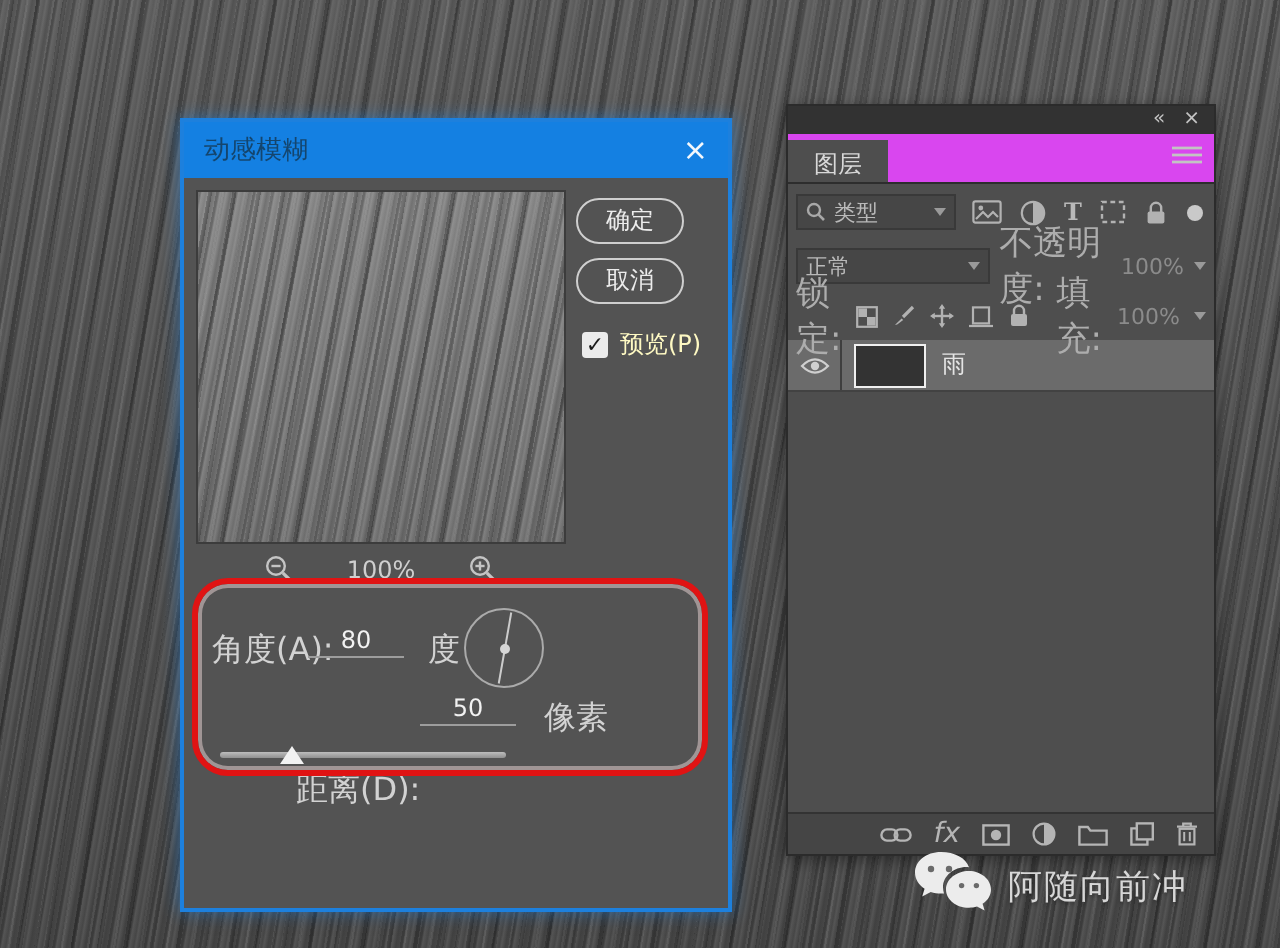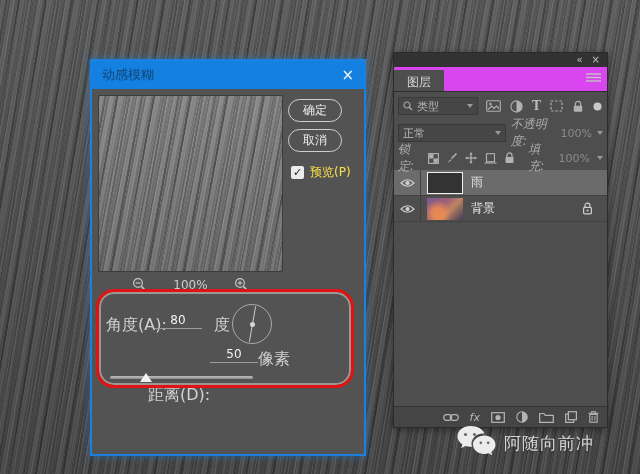--- a/index.html
+++ b/index.html
@@ -29,36 +29,36 @@
       repeating-linear-gradient(101deg, rgba(20,20,20,.22) 0 1px, rgba(220,220,220,.16) 2px, rgba(120,120,120,0) 4px, rgba(235,235,235,.12) 5px, rgba(50,50,50,.2) 7px, rgba(140,140,140,0) 9px),
       repeating-linear-gradient(100deg, rgba(245,245,245,.08) 0 1px, rgba(0,0,0,0) 1px 5px, rgba(0,0,0,.24) 5px 7px, rgba(0,0,0,0) 7px 12px),
       linear-gradient(180deg,#828282,#6d6d6d);}
   .pill{position:absolute;width:54px;height:23px;border:1px solid #cfcfcf;border-radius:12px;
     background:transparent;color:#ececec;font-size:12px;display:flex;align-items:center;justify-content:center;cursor:pointer;}
   .pill.ok{left:196px;top:38px;}
   .pill.cancel{left:196px;top:68px;}
   .chk-row{position:absolute;left:199px;top:103px;display:flex;align-items:center;gap:6px;}
   .chk{width:13px;height:13px;background:#ebebeb;border-radius:2px;color:#1c1c1c;font-size:11px;font-weight:bold;
     display:flex;align-items:center;justify-content:center;cursor:pointer;}
-  .chk-label{font-size:12px;color:#fde047;}
+  .chk-label{font-size:12px;color:#fef9c3;}
   .zoom-row{position:absolute;left:6px;top:216px;width:185px;display:flex;align-items:center;justify-content:center;gap:26px;}
   .zoom-pct{font-size:12px;color:#cfcfcf;}
   .annotation{position:absolute;left:4px;top:228px;width:258px;height:99px;border:3px solid #e01313;border-radius:18px;
     box-shadow:inset 0 0 0 2px rgba(255,230,230,.45);pointer-events:none;z-index:6;box-sizing:border-box;}
   .field-label{font-size:16px;color:#d2d2d2;position:absolute;}
   .field-value{font-size:12px;color:#f2f2f2;position:absolute;border-bottom:1px solid #9d9d9d;min-width:44px;padding:0 2px 1px 2px;text-align:center;}
   .angle-label{left:14px;top:254px;}
   .angle-value{left:62px;top:252px;}
   .angle-unit{left:122px;top:254px;}
   .dial{position:absolute;left:140px;top:243px;width:38px;height:38px;border:1px solid #ababab;border-radius:50%;}
   .needle{position:absolute;left:50%;top:1px;bottom:1px;width:1px;background:#cccccc;}
   .dial-dot{position:absolute;left:50%;top:50%;width:5px;height:5px;margin:-2.5px 0 0 -2.5px;background:#d6d6d6;border-radius:50%;}
   .dist-label{left:56px;top:288px;margin-top:36px;}
   .dist-value{left:106px;top:286px;margin-left:12px;}
-  .dist-unit{left:166px;top:288px;}
+  .dist-unit{left:180px;top:288px;}
   .slider-track{position:absolute;left:18px;top:315px;width:143px;height:3px;background:linear-gradient(180deg,#bdbdbd,#8f8f8f);border-radius:2px;cursor:pointer;}
   .slider-thumb{position:absolute;top:312px;width:0;height:0;border-left:6px solid transparent;border-right:6px solid transparent;
     border-bottom:9px solid #f2f2f2;cursor:grab;}
 
   
   .panel{position:absolute;left:393px;top:52px;width:215px;height:376px;background:#4e4e4e;
     border:1px solid #2b2b2b;box-sizing:border-box;z-index:2;box-shadow:0 2px 8px rgba(0,0,0,.4);}
   .p-strip{height:14px;background:#323232;display:flex;align-items:center;justify-content:flex-end;gap:9px;padding:0 7px;}
   .p-strip span{color:#c3c3c3;font-size:10px;line-height:1;cursor:pointer;}
   .p-tabs{height:24px;background:#d946ef;border-bottom:1px solid #2d2d2d;display:flex;align-items:flex-end;position:relative;}
@@ -66,38 +66,38 @@
   .p-menu{position:absolute;right:6px;top:6px;cursor:pointer;}
   .p-row{display:flex;align-items:center;box-sizing:border-box;}
   .filter-row{height:28px;padding:0 4px;gap:6px;}
   .sel{height:18px;background:#464646;border:1px solid #393939;display:flex;align-items:center;gap:4px;
     padding:0 4px;box-sizing:border-box;cursor:pointer;}
   .sel-label{font-size:11px;color:#b9b9b9;}
   .caret{width:0;height:0;border-left:3.5px solid transparent;border-right:3.5px solid transparent;border-top:4px solid #9a9a9a;}
   .f-icons{display:flex;align-items:center;gap:9px;margin-left:2px;}
   .f-icons .ic{cursor:pointer;display:flex;}
   .blend-row{height:26px;padding:0 4px;gap:5px;}
-  .dimtxt{font-size:12px;color:#adadad;font-style:italic;}
+  .dimtxt{font-size:17px;color:#adadad;}
   .dimval{font-size:11px;color:#8b8b8b;}
   .lock-row{height:24px;padding:0 4px;gap:7px;}
   .layer-row{height:26px;border-bottom:1px solid #424242;}
   .layer-row.selected{background:#6b6b6b;}
   .eye-cell{width:26px;align-self:stretch;display:flex;align-items:center;justify-content:center;
     border-right:1px solid #3f3f3f;cursor:pointer;}
   .thumb{width:36px;height:22px;margin:0 8px 0 6px;box-sizing:border-box;}
   .thumb.rain-thumb{background:#333;border:1px solid #f0f0f0;}
   .thumb.bg-thumb{background:
       radial-gradient(circle at 30% 70%, rgba(240,140,80,.85) 0 18%, rgba(240,140,80,0) 45%),
       linear-gradient(135deg,#7a5a8e 0%,#a06078 40%,#c08560 60%,#403a5c 100%);}
   .layer-name{font-size:12px;color:#e4e4e4;}
   .layer-lock{margin-left:auto;margin-right:14px;display:flex;}
   .p-bottom{position:absolute;left:0;right:0;bottom:0;height:20px;background:#454545;border-top:1px solid #333;
     display:flex;align-items:center;justify-content:flex-end;gap:11px;padding:0 8px;}
   .p-bottom .ic{cursor:pointer;display:flex;}
-  .fx{font-size:11px;font-style:italic;color:#b5b5b5;cursor:pointer;}
+  .fx{font-size:14px;font-style:italic;color:#b5b5b5;cursor:pointer;}
   svg{display:block;}
 </style>
 </head>
 <body>
 
 <div id="screen">
   <div class="rain"></div>
 
   <div class="dialog">
     <div class="titlebar">
@@ -271,37 +271,20 @@
       <span class="eye-cell">
         <svg width="15" height="10" viewBox="0 0 15 10">
             <path d="M1 5 Q7.5 -1.5 14 5 Q7.5 11.5 1 5 Z" fill="none" stroke="#cfcfcf" stroke-width="1.1"></path>
             <circle cx="7.5" cy="5" r="2.1" fill="#cfcfcf"></circle>
           </svg>
       </span>
       <span class="thumb rain-thumb"></span>
       <span class="layer-name">雨</span>
     </div>
 
-    <div class="p-row layer-row">
-      <span class="eye-cell">
-        <svg width="15" height="10" viewBox="0 0 15 10">
-            <path d="M1 5 Q7.5 -1.5 14 5 Q7.5 11.5 1 5 Z" fill="none" stroke="#cfcfcf" stroke-width="1.1"></path>
-            <circle cx="7.5" cy="5" r="2.1" fill="#cfcfcf"></circle>
-          </svg>
-      </span>
-      <span class="thumb bg-thumb"></span>
-      <span class="layer-name">背景</span>
-      <span class="layer-lock">
-        <svg width="11" height="13" viewBox="0 0 11 13">
-            <path d="M3 5.4 V3.6 a2.5 2.5 0 0 1 5 0 V5.4" fill="none" stroke="#cfcfcf" stroke-width="1.2"></path>
-            <rect x="1.6" y="5.4" width="7.8" height="6.4" rx="1" fill="none" stroke="#cfcfcf" stroke-width="1.2"></rect>
-            <circle cx="5.5" cy="8.4" r="1" fill="#cfcfcf"></circle>
-          </svg>
-      </span>
-    </div>
 
     <div class="p-bottom">
       <span class="ic">
         <svg width="16" height="9" viewBox="0 0 16 9">
             <rect x="0.7" y="1.7" width="8" height="5.6" rx="2.8" fill="none" stroke="#b5b5b5" stroke-width="1.2"></rect>
             <rect x="7.3" y="1.7" width="8" height="5.6" rx="2.8" fill="none" stroke="#b5b5b5" stroke-width="1.2"></rect>
           </svg>
       </span>
       <span class="fx">fx</span>
       <span class="ic">

